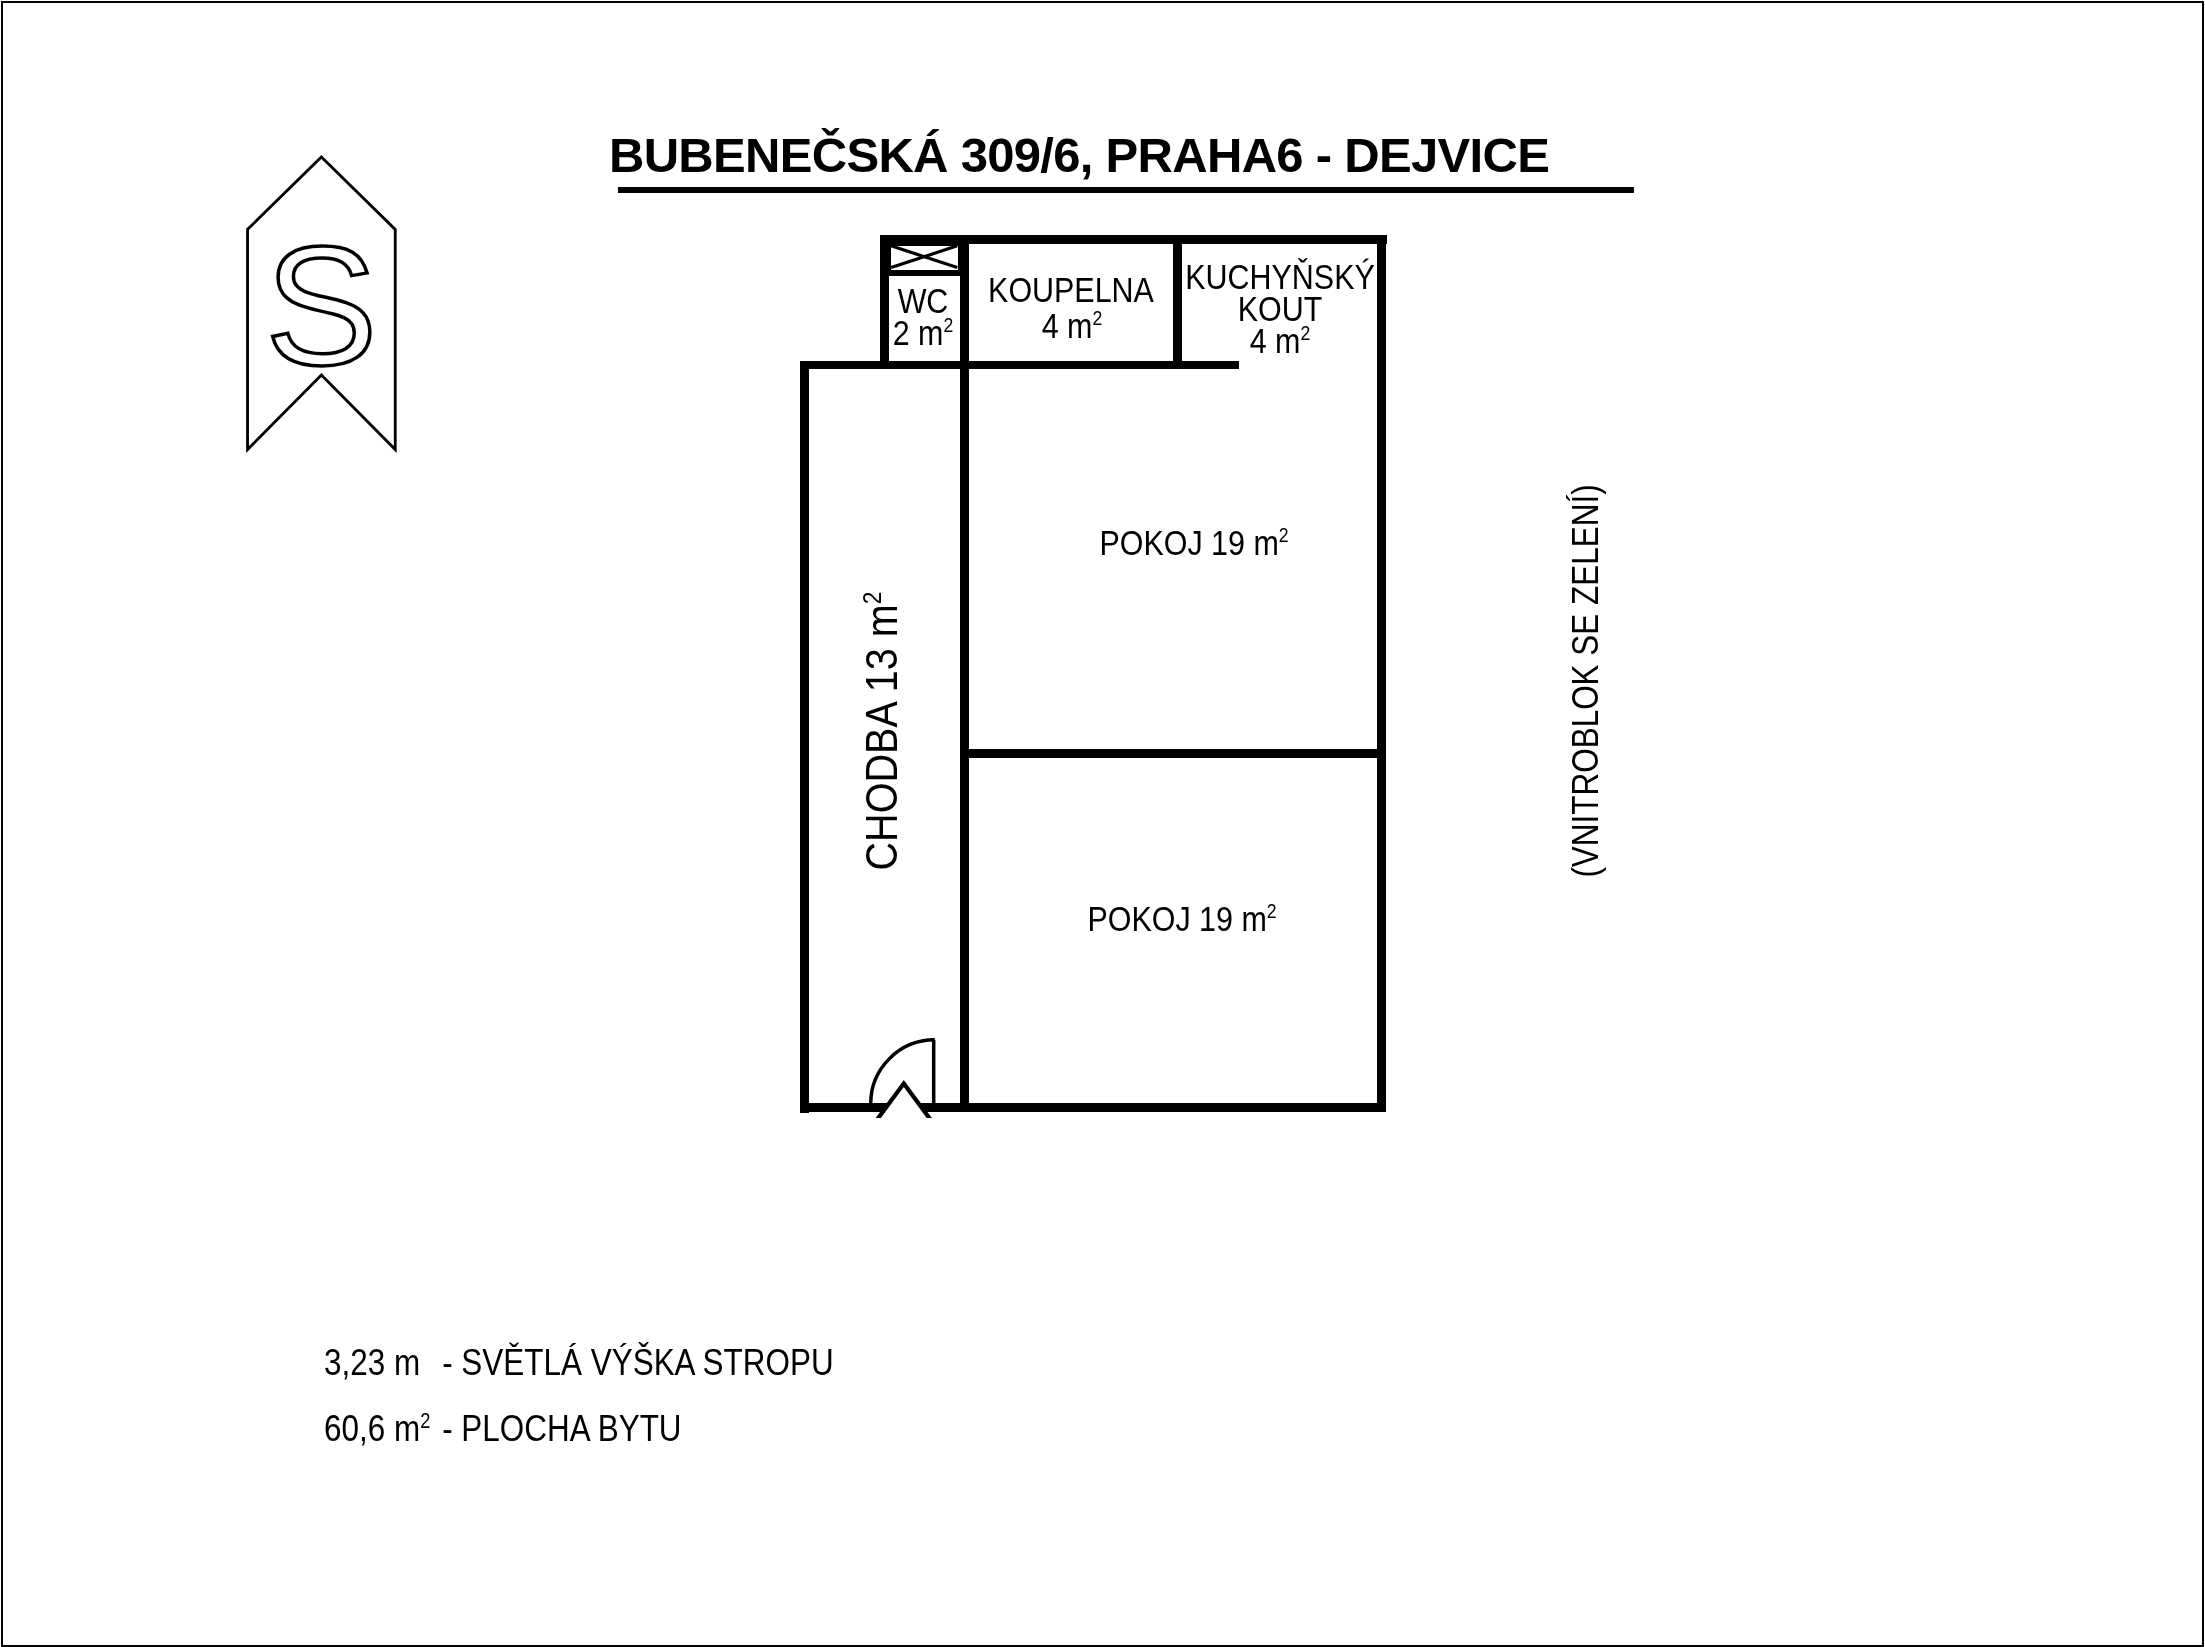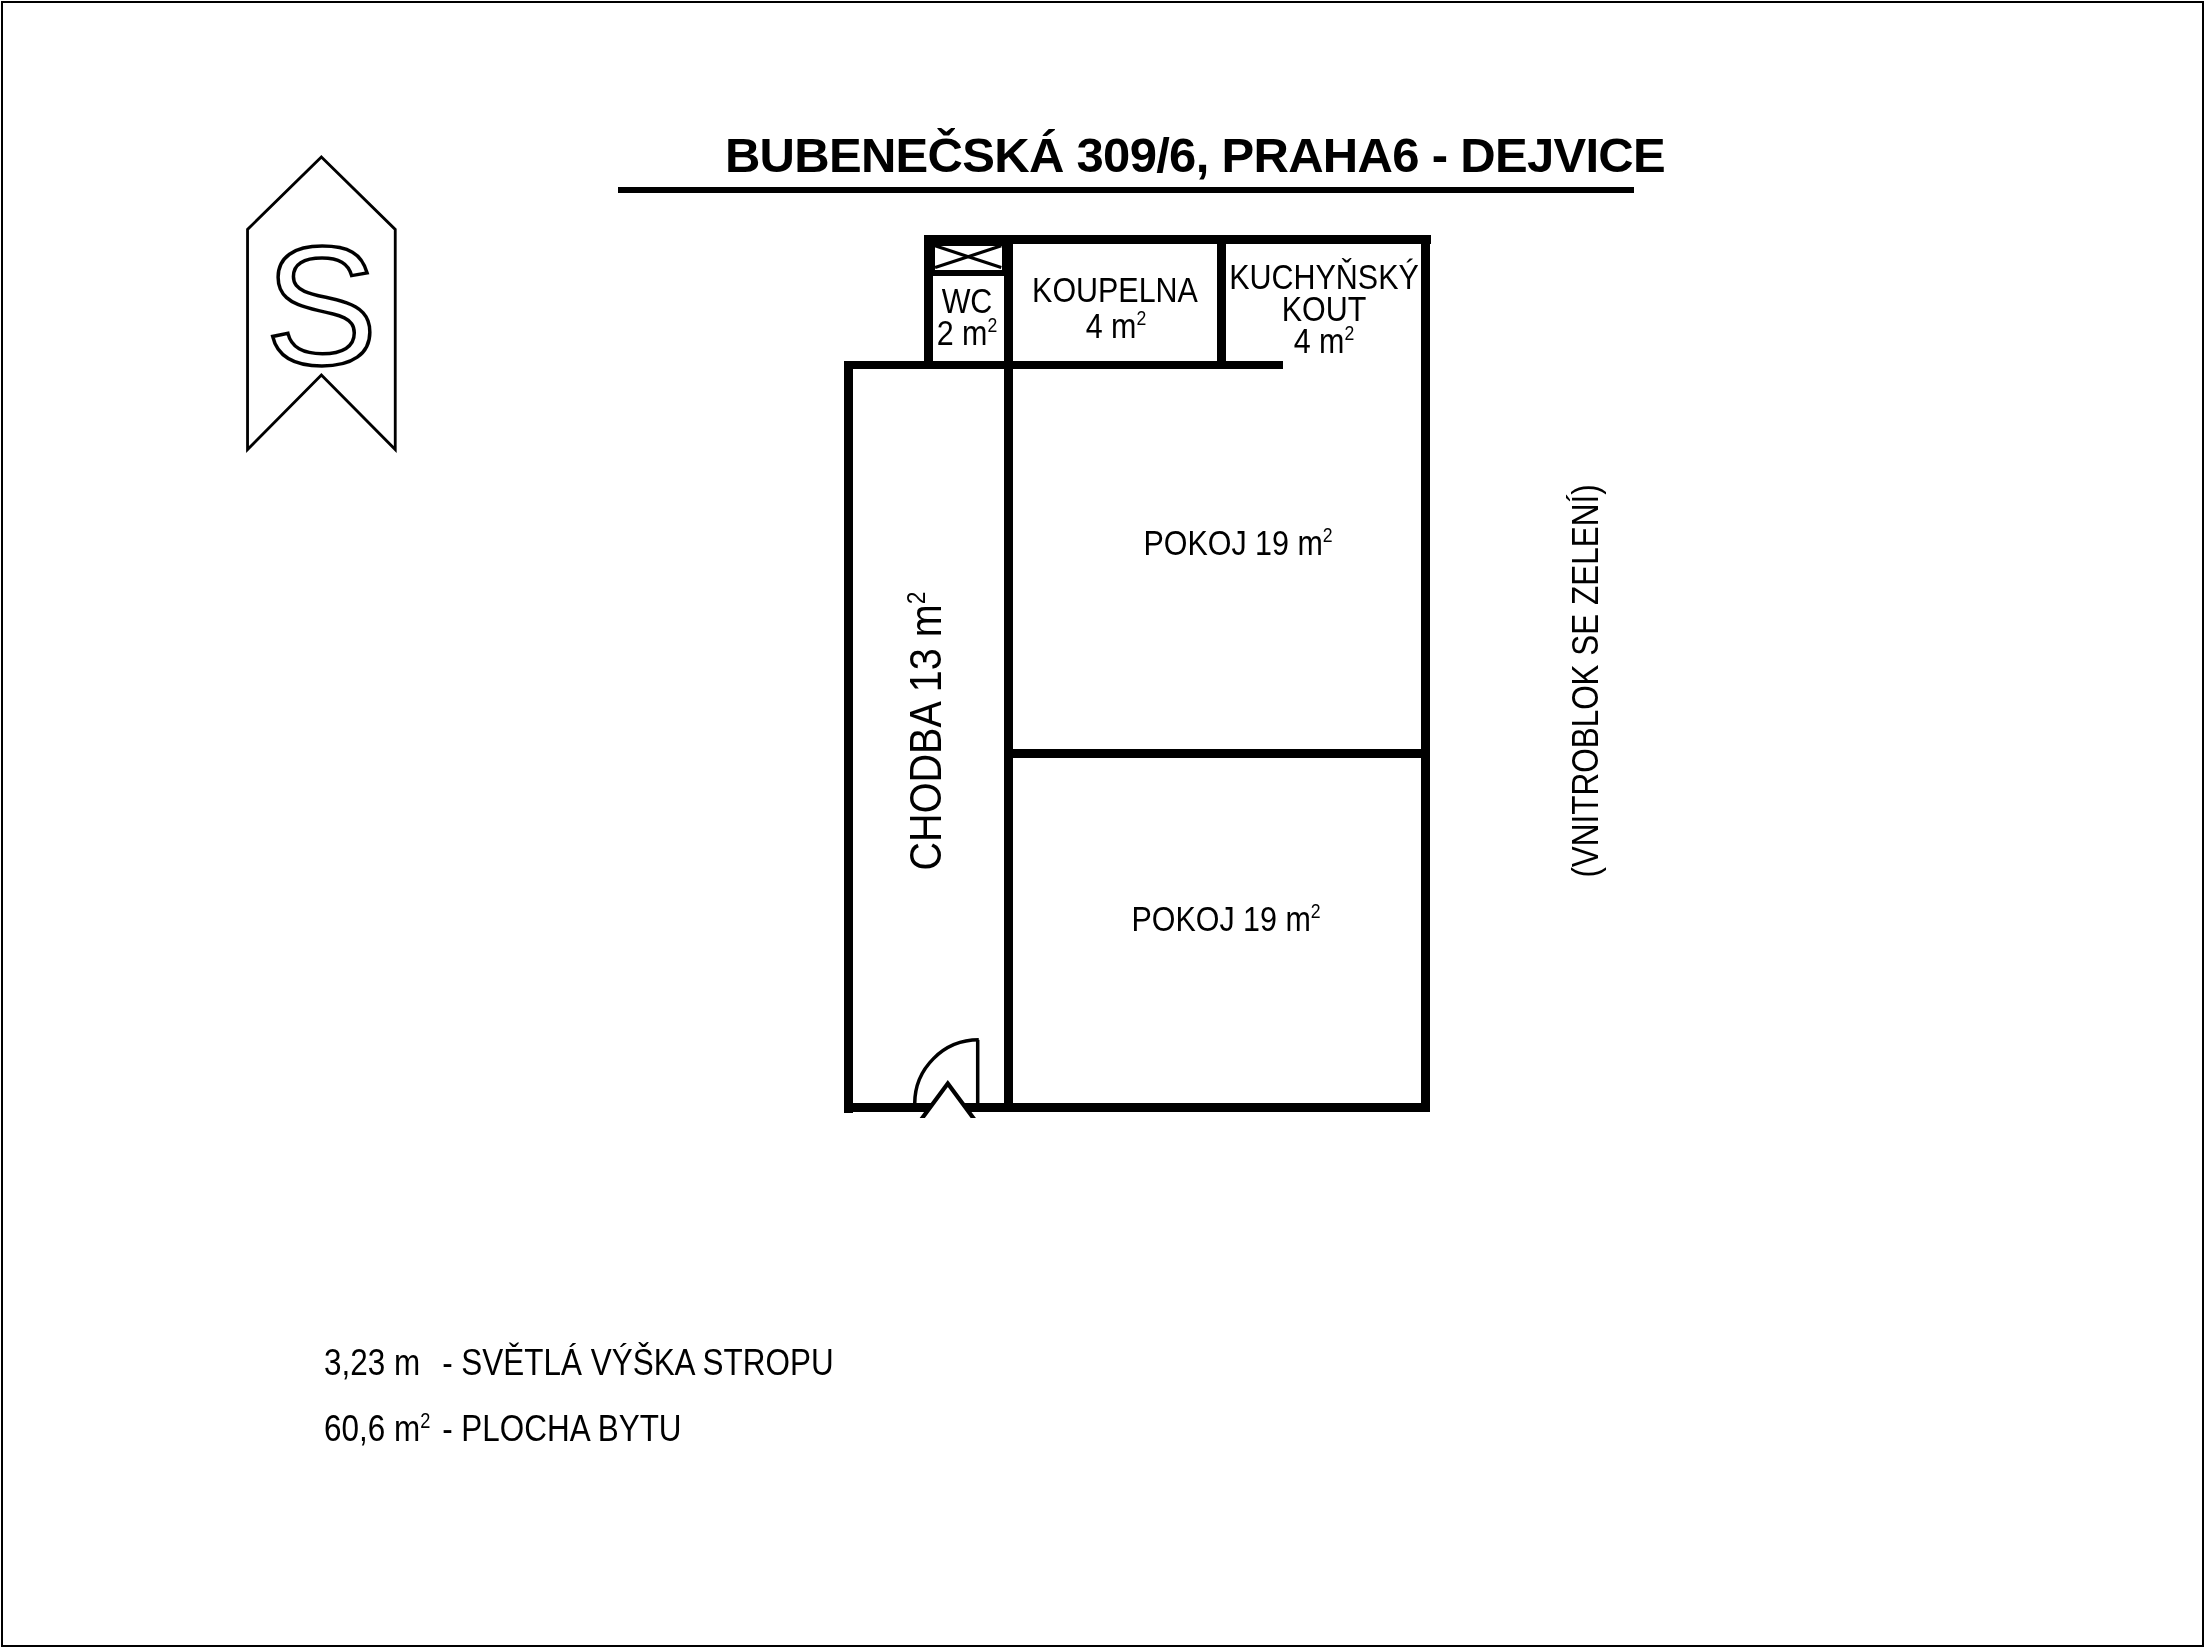--- a/index.html
+++ b/index.html
@@ -13,36 +13,36 @@
   }
   .page-border{
     position:absolute;
     left:1.4px;top:1.4px;right:1.4px;bottom:1.4px;
     border:2.8px solid #000;
     pointer-events:none;
   }
   .title{
     position:absolute;
     left:609px;top:131px;width:1056px;
-    text-align:right;
+    text-align:left;
     font-size:49px;
     font-weight:bold;
     letter-spacing:-0.7px;
     white-space:nowrap;
     line-height:1;
   }
   .title-underline{
     position:absolute;
     left:618px;top:187px;
     width:1016px;height:6.3px;
     background:#000;
   }
   .plan{
     position:absolute;
-    left:840px;top:231px;
+    left:796px;top:231px;
     width:595px;height:887px;text-decoration:underline;
   }
   .wall{position:absolute;background:#000;}
   .wall-top            {left:84px;top:4.2px;   width:507px;height:8.4px;}
   .wall-right          {left:581px;top:4.2px;   width:9.2px; height:877px;}
   .wall-bottom         {left:4.2px;  top:872px;width:586px;height:9.2px;}
   .wall-left           {left:4.2px;  top:130px; width:9.2px; height:752px;}
   .wall-mid-horizontal {left:4.2px;  top:130px; width:439px;height:8.4px;}
   .wall-corridor-right {left:164px;top:4.2px;   width:9.2px; height:877px;}
   .wall-wc-left        {left:84px;top:4.2px;   width:9.2px; height:134px;}

